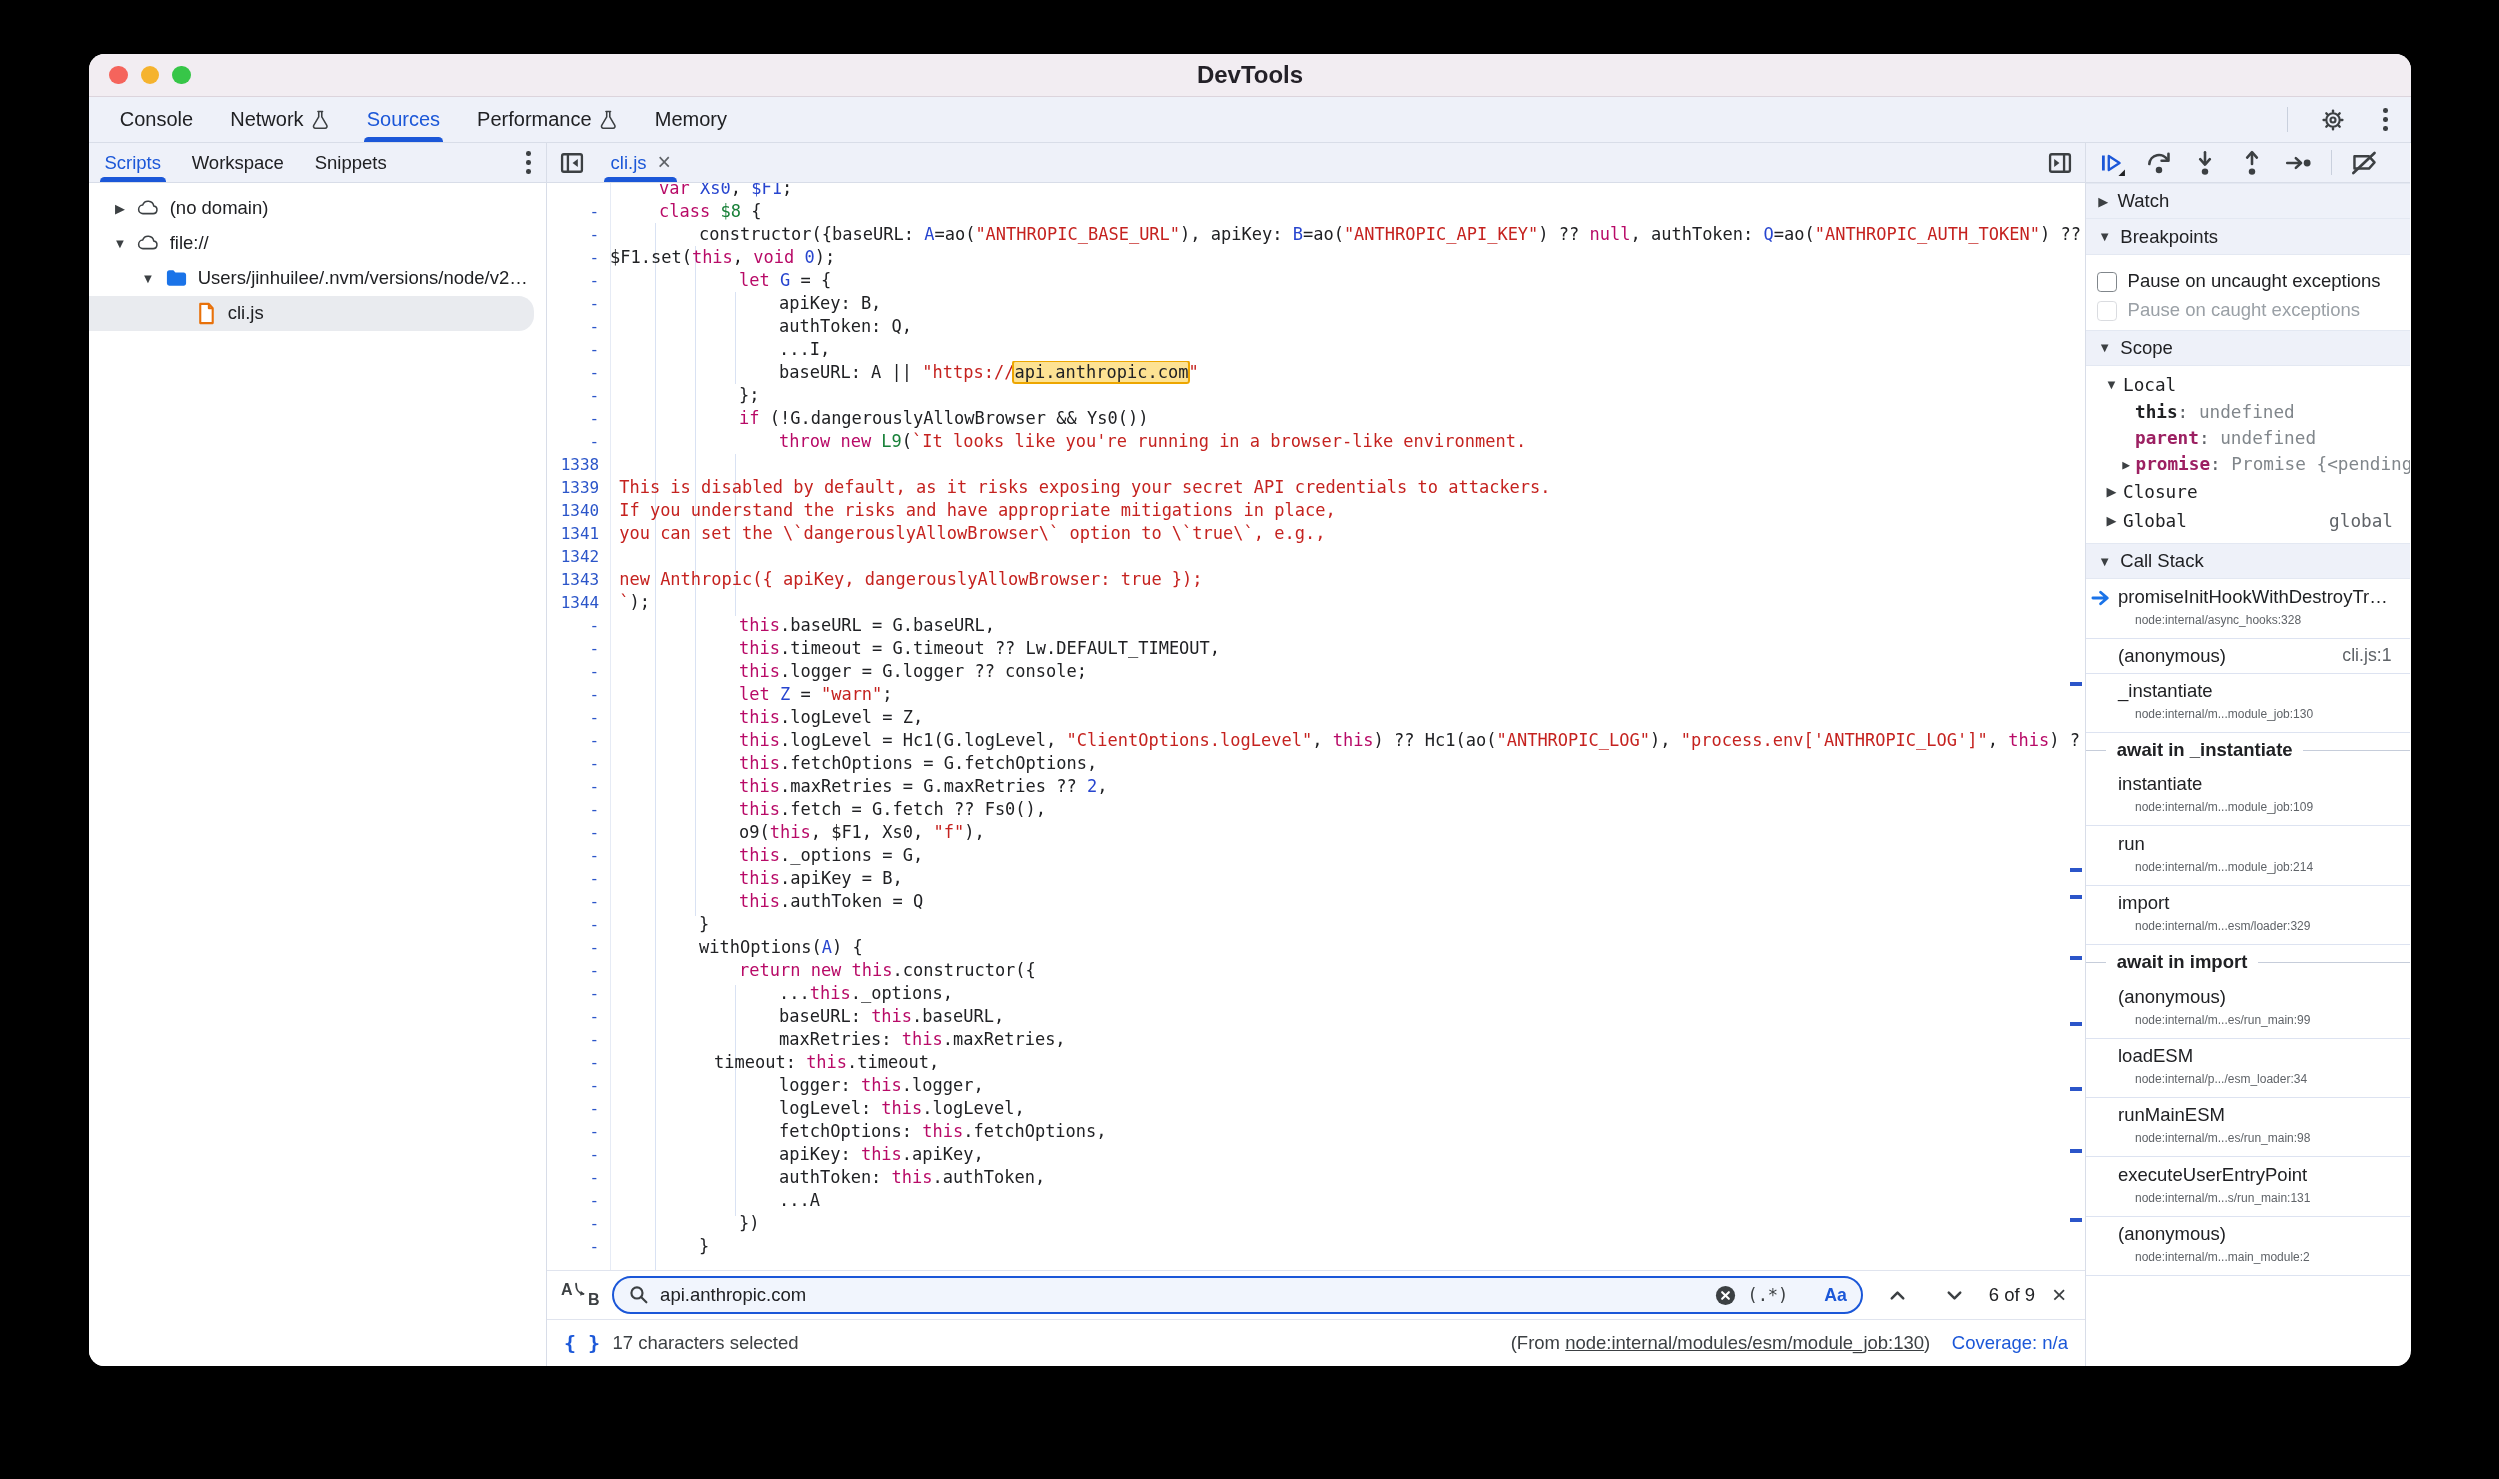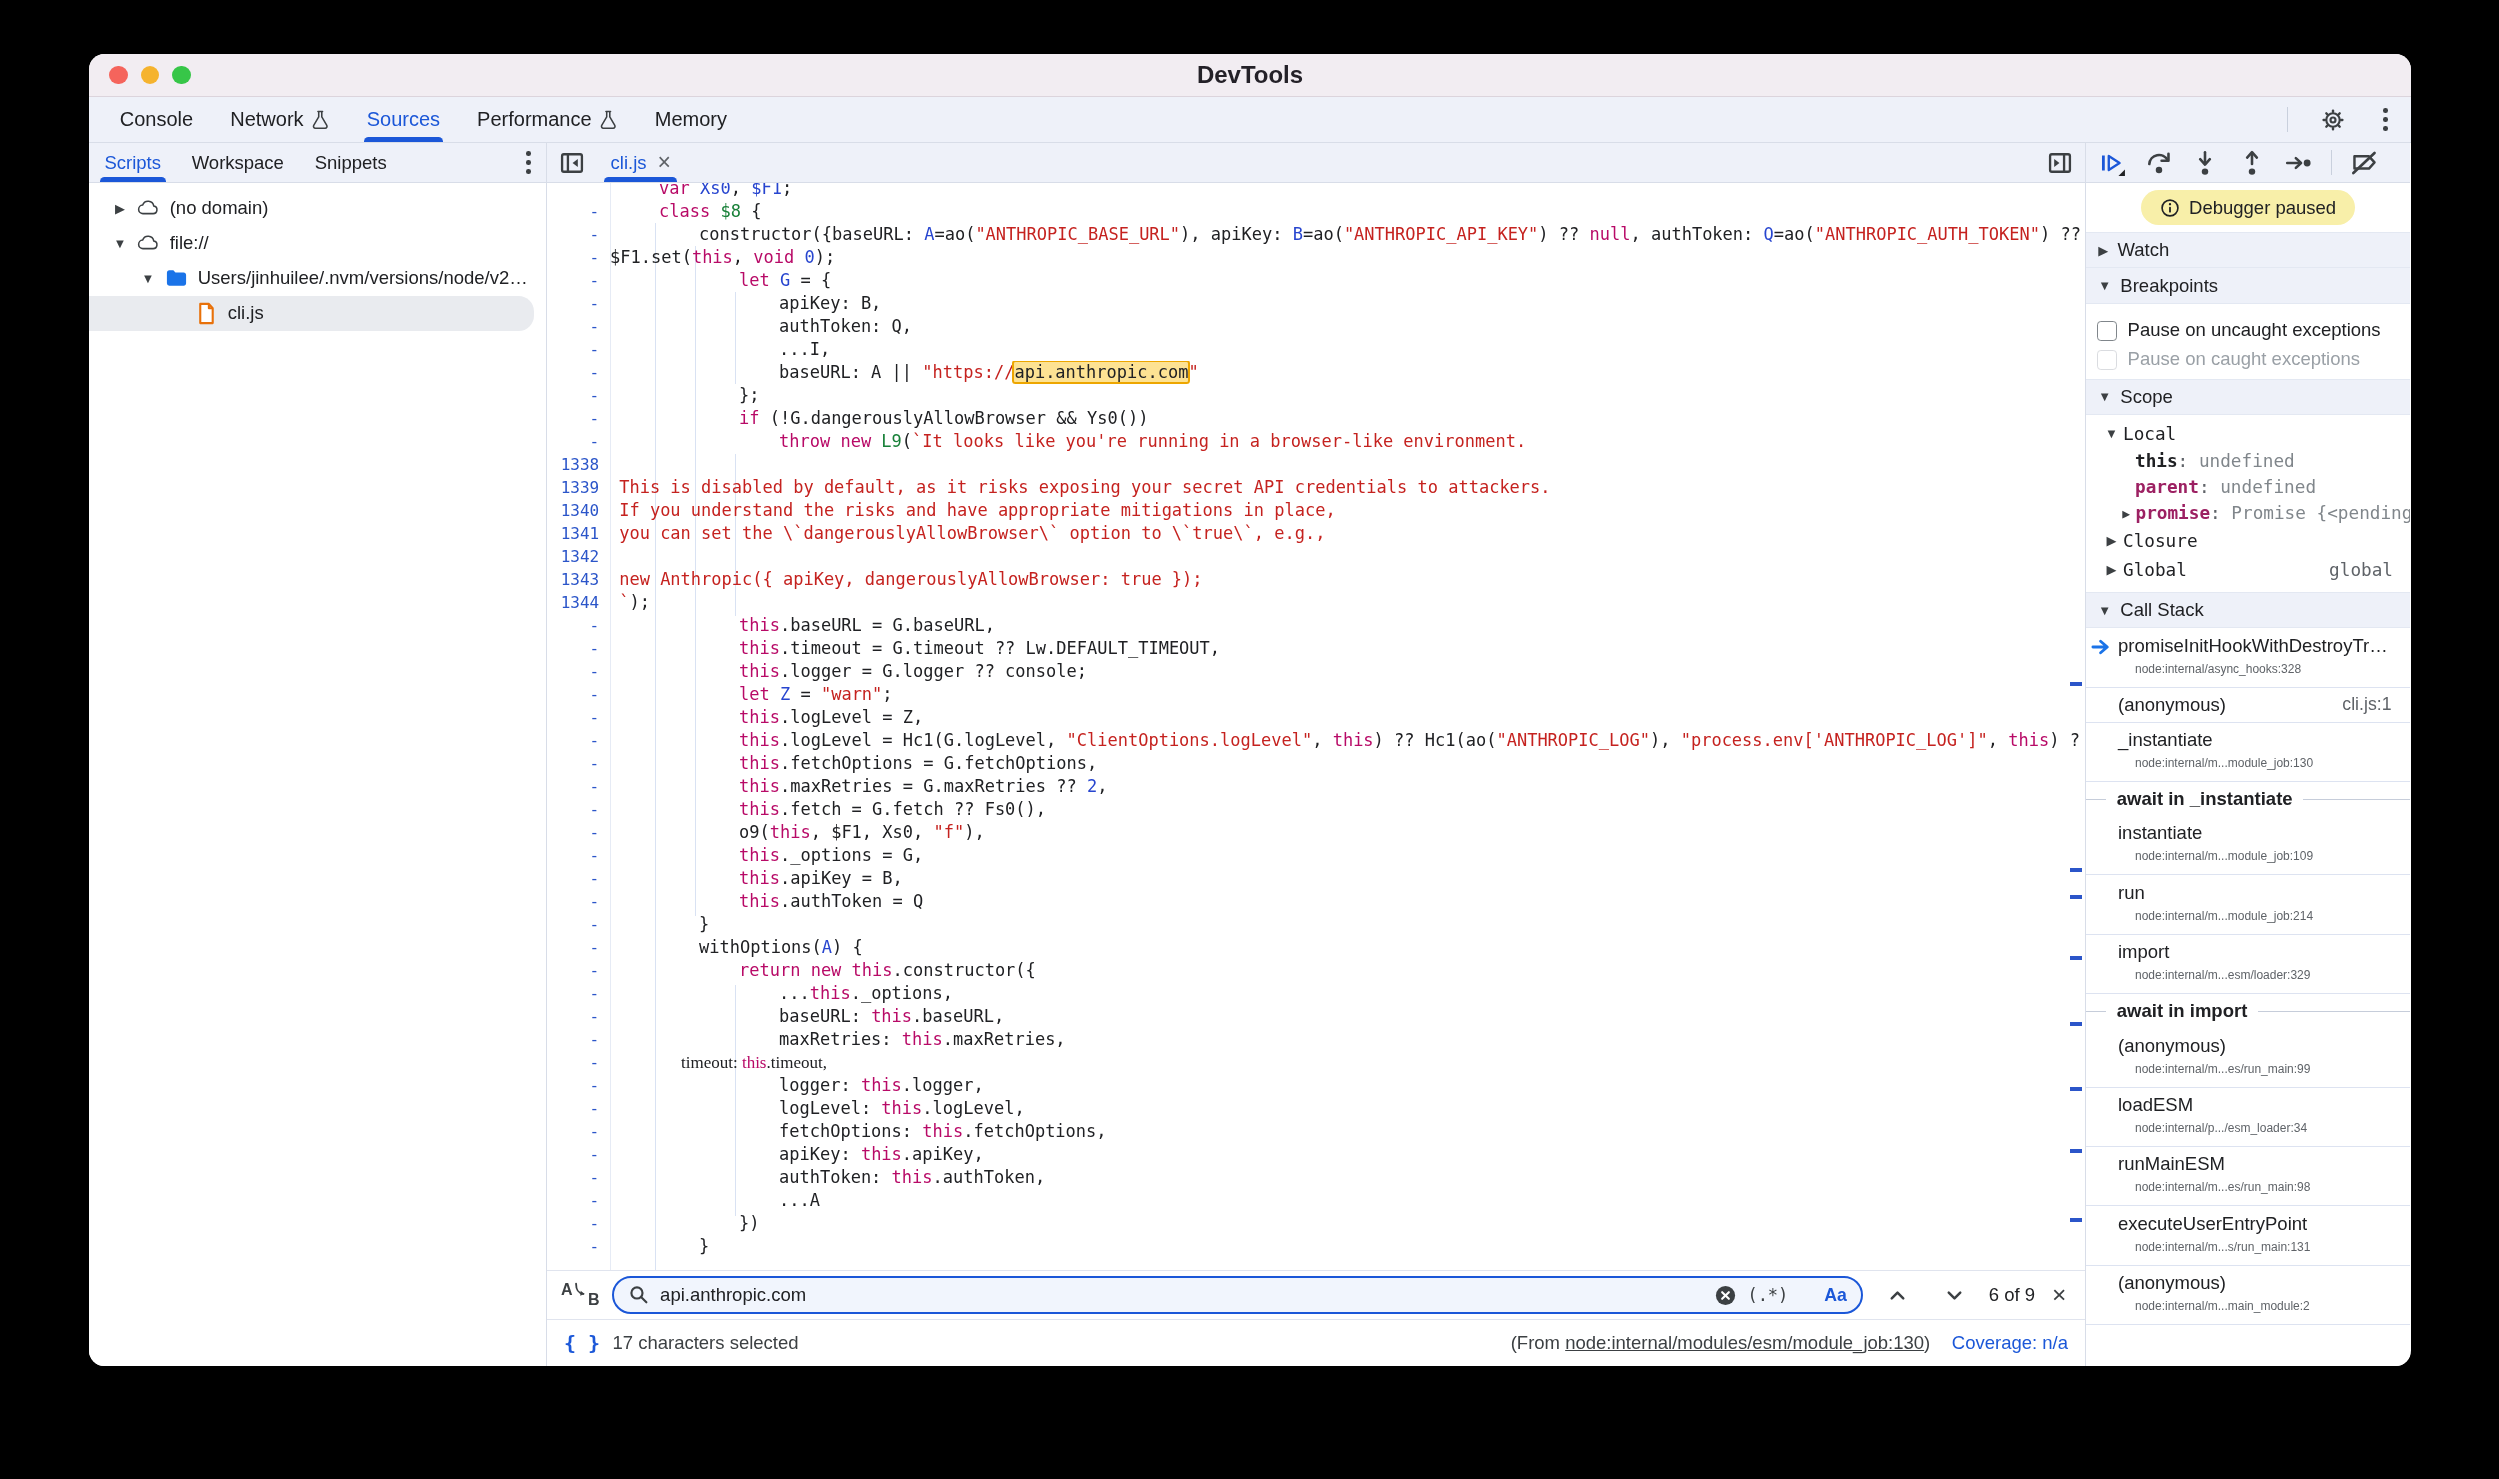--- a/index.html
+++ b/index.html
@@ -289,21 +289,21 @@
             <div class="cline"><span class="gut">-</span><span class="ct" style="padding-left: 129px;"><span class="tk-t">o9(</span><span class="tk-k">this</span><span class="tk-t">, $F1, Xs0, </span><span class="tk-s">"f"</span><span class="tk-t">),</span></span></div>
             <div class="cline"><span class="gut">-</span><span class="ct" style="padding-left: 129px;"><span class="tk-k">this</span><span class="tk-t">._options = G,</span></span></div>
             <div class="cline"><span class="gut">-</span><span class="ct" style="padding-left: 129px;"><span class="tk-k">this</span><span class="tk-t">.apiKey = B,</span></span></div>
             <div class="cline"><span class="gut">-</span><span class="ct" style="padding-left: 129px;"><span class="tk-k">this</span><span class="tk-t">.authToken = Q</span></span></div>
             <div class="cline"><span class="gut">-</span><span class="ct" style="padding-left: 89px;"><span class="tk-t">}</span></span></div>
             <div class="cline"><span class="gut">-</span><span class="ct" style="padding-left: 89px;"><span class="tk-t">withOptions(</span><span class="tk-d">A</span><span class="tk-t">) {</span></span></div>
             <div class="cline"><span class="gut">-</span><span class="ct" style="padding-left: 129px;"><span class="tk-k">return new this</span><span class="tk-t">.constructor({</span></span></div>
             <div class="cline"><span class="gut">-</span><span class="ct" style="padding-left: 169px;"><span class="tk-t">...</span><span class="tk-k">this</span><span class="tk-t">._options,</span></span></div>
             <div class="cline"><span class="gut">-</span><span class="ct" style="padding-left: 169px;"><span class="tk-t">baseURL: </span><span class="tk-k">this</span><span class="tk-t">.baseURL,</span></span></div>
             <div class="cline"><span class="gut">-</span><span class="ct" style="padding-left: 169px;"><span class="tk-t">maxRetries: </span><span class="tk-k">this</span><span class="tk-t">.maxRetries,</span></span></div>
-            <div class="cline"><span class="gut">-</span><span class="ct" style="padding-left: 71px; font-family: Liberation Serif, serif;"><span class="tk-t">timeout: </span><span class="tk-k">this</span><span class="tk-t">.timeout,</span></span></div>
+            <div class="cline"><span class="gut">-</span><span class="ct" style="padding-left: 104px;"><span class="tk-t">timeout: </span><span class="tk-k">this</span><span class="tk-t">.timeout,</span></span></div>
             <div class="cline"><span class="gut">-</span><span class="ct" style="padding-left: 169px;"><span class="tk-t">logger: </span><span class="tk-k">this</span><span class="tk-t">.logger,</span></span></div>
             <div class="cline"><span class="gut">-</span><span class="ct" style="padding-left: 169px;"><span class="tk-t">logLevel: </span><span class="tk-k">this</span><span class="tk-t">.logLevel,</span></span></div>
             <div class="cline"><span class="gut">-</span><span class="ct" style="padding-left: 169px;"><span class="tk-t">fetchOptions: </span><span class="tk-k">this</span><span class="tk-t">.fetchOptions,</span></span></div>
             <div class="cline"><span class="gut">-</span><span class="ct" style="padding-left: 169px;"><span class="tk-t">apiKey: </span><span class="tk-k">this</span><span class="tk-t">.apiKey,</span></span></div>
             <div class="cline"><span class="gut">-</span><span class="ct" style="padding-left: 169px;"><span class="tk-t">authToken: </span><span class="tk-k">this</span><span class="tk-t">.authToken,</span></span></div>
             <div class="cline"><span class="gut">-</span><span class="ct" style="padding-left: 169px;"><span class="tk-t">...A</span></span></div>
             <div class="cline"><span class="gut">-</span><span class="ct" style="padding-left: 129px;"><span class="tk-t">})</span></span></div>
             <div class="cline"><span class="gut">-</span><span class="ct" style="padding-left: 89px;"><span class="tk-t">}</span></span></div>
           </div>
       <div class="guide" style="left: 108px; top: 40px; height: 1047px;"></div>
@@ -408,32 +408,20 @@
           </span>
         <span class="vdiv"></span>
         <span id="ic-deact">
             <svg width="29" height="28" viewBox="0 0 26 24">
               <path d="M4 6h13l5 5.5L17 17H4z" fill="none" stroke="#3c4043" stroke-width="2.2" stroke-linejoin="round"></path>
               <line x1="3" y1="21" x2="22" y2="3" stroke="#3c4043" stroke-width="2.4" stroke-linecap="round"></line>
             </svg>
           </span>
       </div>
       <div class="side-scroll">
-        <div class="paused-row">
-          <div class="paused-pill">
-            <span id="info-slot">
-                <svg width="20" height="20" viewBox="0 0 24 24">
-                  <circle cx="12" cy="12" r="9.5" fill="none" stroke="#202124" stroke-width="2"></circle>
-                  <circle cx="12" cy="7.5" r="1.4" fill="#202124"></circle>
-                  <rect x="10.9" y="10.5" width="2.2" height="7" rx="1.1" fill="#202124"></rect>
-                </svg>
-              </span>
-            <span>Debugger paused</span>
-          </div>
-        </div>
         <div class="sec-head">
           <span class="tri">▶</span>
           <span>Watch</span>
         </div>
         <div class="sec-head" style="border-top:none">
           <span class="tri">▼</span>
           <span>Breakpoints</span>
         </div>
         <div class="bp-body" id="bp-body">
             <div class="bp-row">

